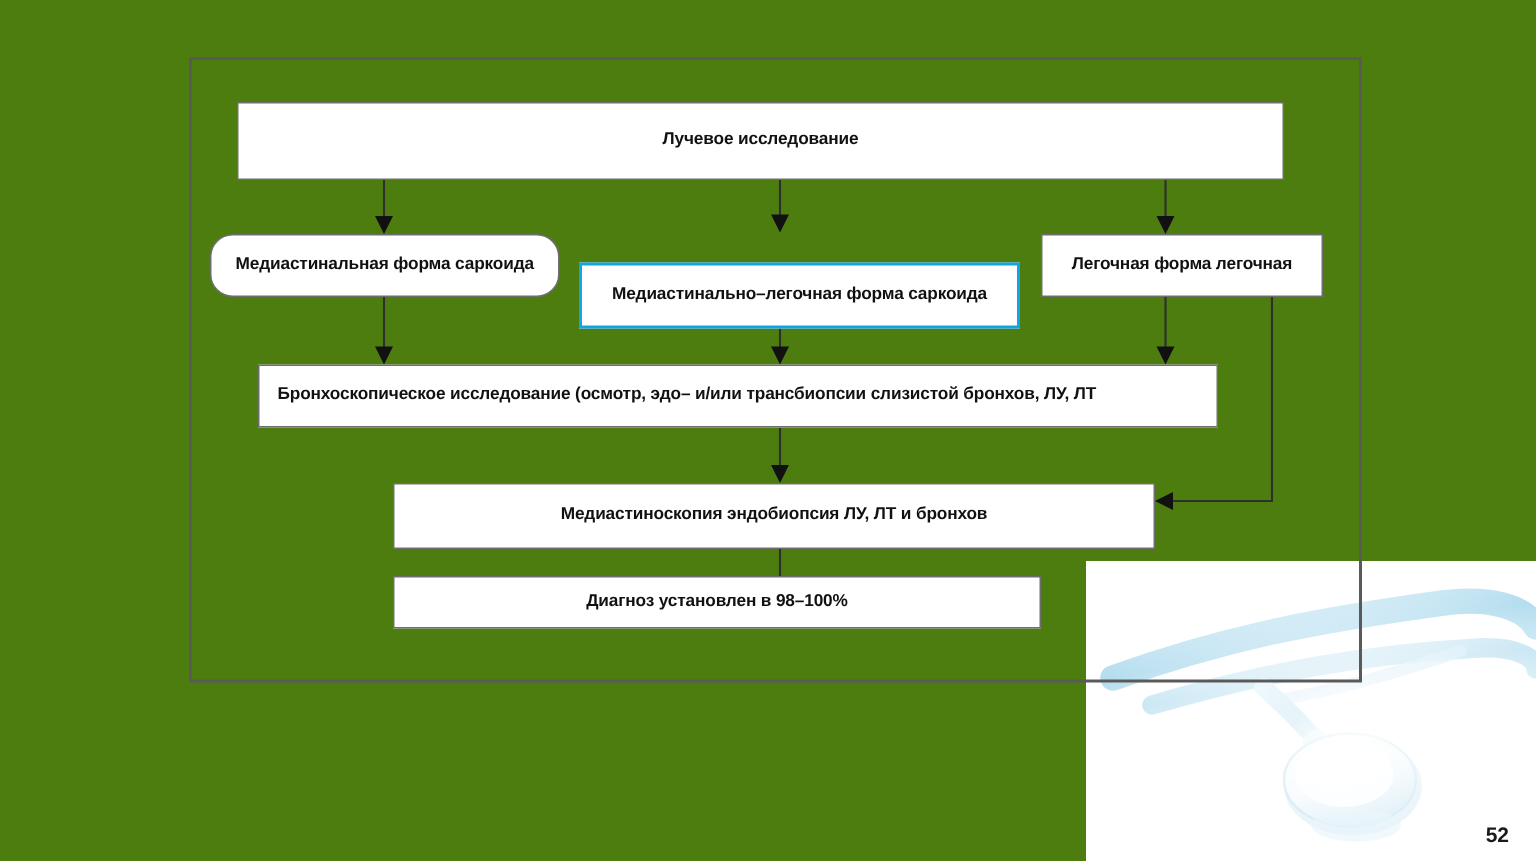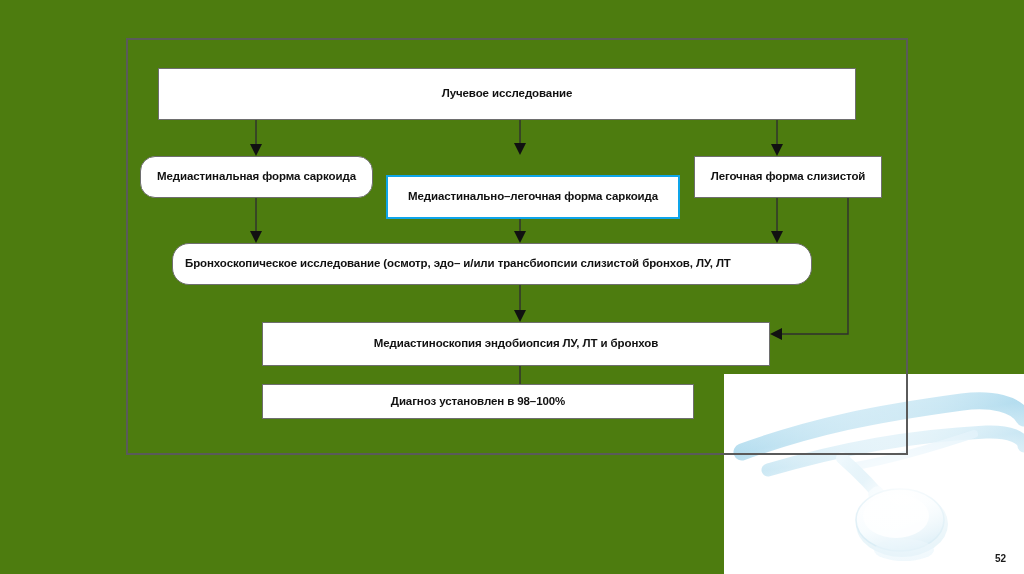--- a/index.html
+++ b/index.html
@@ -65,42 +65,42 @@
     padding: 0 6px;
     color: #111111;
   }
   .node.strong { border: 2px solid #0ea5e9; margin-top: 20px; }
 
   
   #node-radiology      { left: 158px; top: 68px;  width: 698px; height: 52px; }
   #node-mediastinal    { left: 140px; top: 156px; width: 233px; height: 42px; border-radius: 15px; }
   #node-mixed          { left: 386px; top: 155px; width: 294px; height: 44px; }
   #node-pulmonary      { left: 694px; top: 156px; width: 188px; height: 42px; }
-  #node-bronchoscopy   { left: 172px; top: 243px; width: 640px; height: 42px; border-radius: 17px; }
+  #node-bronchoscopy   { left: 172px; top: 243px; width: 640px; height: 42px; }
   #node-mediastinoscopy{ left: 262px; top: 322px; width: 508px; height: 44px; }
   #node-diagnosis      { left: 262px; top: 384px; width: 432px; height: 35px; }
 
   
   #connectors {
     position: absolute;
     left: 0; top: 0;
     width: 1024px;
     height: 574px;
     pointer-events: none;
   }
   #connectors svg { display:block; width:1024px; height:574px; }
   .conn { stroke: #2f2f2f; stroke-width: 1.4; fill: none; }
   .arrowhead { fill: #111111; }
 
   
   #page-number {
     position: absolute;
     right: 18px;
     bottom: 10px;
-    font-size: 10px;
+    font-size: 14px;
     font-weight: 700;
     color: #1a1a1a;
   }
 </style>
 </head>
 <body>
 
 <div id="slide">
 
   <div id="watermark">
@@ -171,21 +171,21 @@
       <polygon class="arrowhead" points="520,400 514,388 526,388"></polygon>
     </svg>
   </div>
 
   <div class="node" id="node-radiology">Лучевое исследование</div>
 
   <div class="node" id="node-mediastinal">Медиастинальная форма саркоида</div>
 
   <div class="node strong" id="node-mixed">Медиастинально–легочная форма саркоида</div>
 
-  <div class="node" id="node-pulmonary">Легочная форма слизистой</div>
+  <div class="node" id="node-pulmonary">Легочная форма легочная</div>
 
   <div class="node" id="node-bronchoscopy" style="justify-content:flex-start; padding-left:12px; text-align:left;">Бронхоскопическое исследование (осмотр, эдо– и/или трансбиопсии слизистой бронхов, ЛУ, ЛТ</div>
 
   <div class="node" id="node-mediastinoscopy">Медиастиноскопия эндобиопсия ЛУ, ЛТ и бронхов</div>
 
   <div class="node" id="node-diagnosis">Диагноз установлен в 98–100%</div>
 
   <div id="page-number">52</div>
 
 </div>

